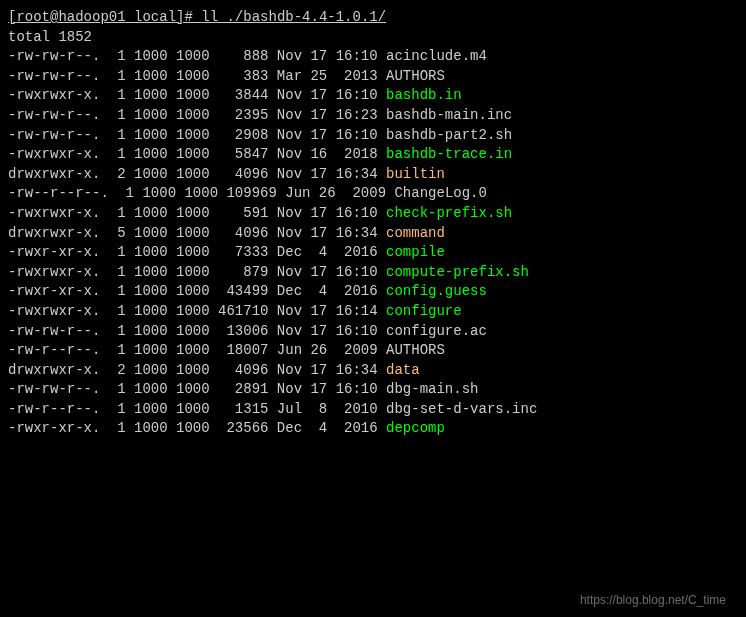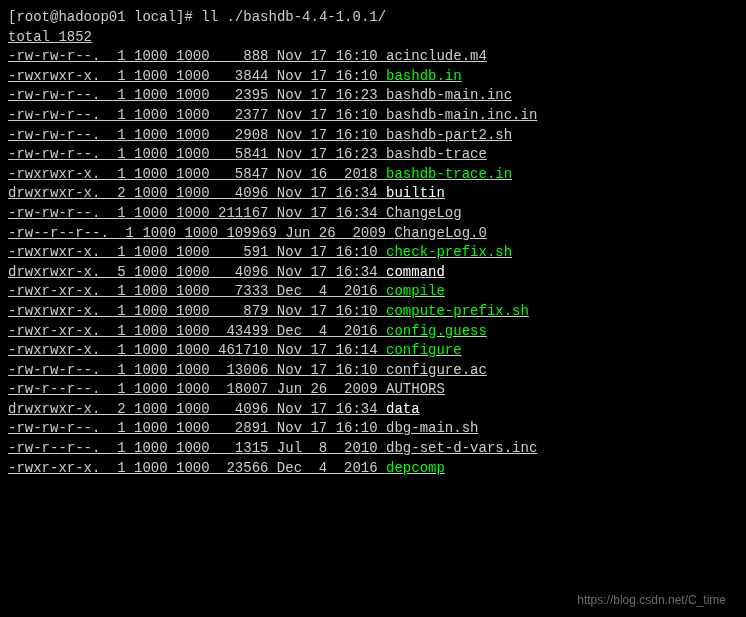--- a/index.html
+++ b/index.html
@@ -6,56 +6,54 @@
     margin: 0;
     padding: 8px;
     background: #000;
     color: #ccc;
     font-family: "Courier New", monospace;
     font-size: 14px;
     line-height: 1.4;
     width: 746px;
     box-sizing: border-box;
   }
-  .prompt-line { white-space: pre; }
-  .row { white-space: pre; text-decoration: underline; }
+  .prompt-line { white-space: pre; text-decoration: underline; }
+  .row { white-space: pre; }
   .green { color: #00ff00; }
-  .blue { color: #ffffff; }
+  .blue { color: #fdba74; }
   .watermark {
     position: fixed;
     right: 20px;
     bottom: 8px;
     color: #888;
     font-size: 12px;
     font-family: sans-serif;
     opacity: 0.8;
   }
 </style>
 </head>
 <body>
 
 <div class="prompt-line">[<span>root@hadoop01</span> <span>local</span>]# <span>ll ./bashdb-4.4-1.0.1/</span></div>
 <div class="row">total 1852</div>
 <div id="listing">
     <div class="row">-rw-rw-r--.  1 1000 1000    888 Nov 17 16:10 <span class="">acinclude.m4</span></div>
+    <div class="row">-rw-rw-r--.  1 1000 1000    383 Mar 25  2013 <span class="">AUTHORS</span></div>
     <div class="row">-rwxrwxr-x.  1 1000 1000   3844 Nov 17 16:10 <span class="green">bashdb.in</span></div>
     <div class="row">-rw-rw-r--.  1 1000 1000   2395 Nov 17 16:23 <span class="">bashdb-main.inc</span></div>
-    <div class="row">-rw-rw-r--.  1 1000 1000   2377 Nov 17 16:10 <span class="">bashdb-main.inc.in</span></div>
     <div class="row">-rw-rw-r--.  1 1000 1000   2908 Nov 17 16:10 <span class="">bashdb-part2.sh</span></div>
-    <div class="row">-rw-rw-r--.  1 1000 1000   5841 Nov 17 16:23 <span class="">bashdb-trace</span></div>
     <div class="row">-rwxrwxr-x.  1 1000 1000   5847 Nov 16  2018 <span class="green">bashdb-trace.in</span></div>
     <div class="row">drwxrwxr-x.  2 1000 1000   4096 Nov 17 16:34 <span class="blue">builtin</span></div>
-    <div class="row">-rw-rw-r--.  1 1000 1000 211167 Nov 17 16:34 <span class="">ChangeLog</span></div>
     <div class="row">-rw--r--r--.  1 1000 1000 109969 Jun 26  2009 <span class="">ChangeLog.0</span></div>
     <div class="row">-rwxrwxr-x.  1 1000 1000    591 Nov 17 16:10 <span class="green">check-prefix.sh</span></div>
     <div class="row">drwxrwxr-x.  5 1000 1000   4096 Nov 17 16:34 <span class="blue">command</span></div>
     <div class="row">-rwxr-xr-x.  1 1000 1000   7333 Dec  4  2016 <span class="green">compile</span></div>
     <div class="row">-rwxrwxr-x.  1 1000 1000    879 Nov 17 16:10 <span class="green">compute-prefix.sh</span></div>
     <div class="row">-rwxr-xr-x.  1 1000 1000  43499 Dec  4  2016 <span class="green">config.guess</span></div>
     <div class="row">-rwxrwxr-x.  1 1000 1000 461710 Nov 17 16:14 <span class="green">configure</span></div>
     <div class="row">-rw-rw-r--.  1 1000 1000  13006 Nov 17 16:10 <span class="">configure.ac</span></div>
     <div class="row">-rw-r--r--.  1 1000 1000  18007 Jun 26  2009 <span class="">AUTHORS</span></div>
     <div class="row">drwxrwxr-x.  2 1000 1000   4096 Nov 17 16:34 <span class="blue">data</span></div>
     <div class="row">-rw-rw-r--.  1 1000 1000   2891 Nov 17 16:10 <span class="">dbg-main.sh</span></div>
     <div class="row">-rw-r--r--.  1 1000 1000   1315 Jul  8  2010 <span class="">dbg-set-d-vars.inc</span></div>
     <div class="row">-rwxr-xr-x.  1 1000 1000  23566 Dec  4  2016 <span class="green">depcomp</span></div>
   </div>
-<div class="watermark">https://blog.csdn.net/C_time</div>
+<div class="watermark">https://blog.blog.net/C_time</div>
 
 </body></html>

